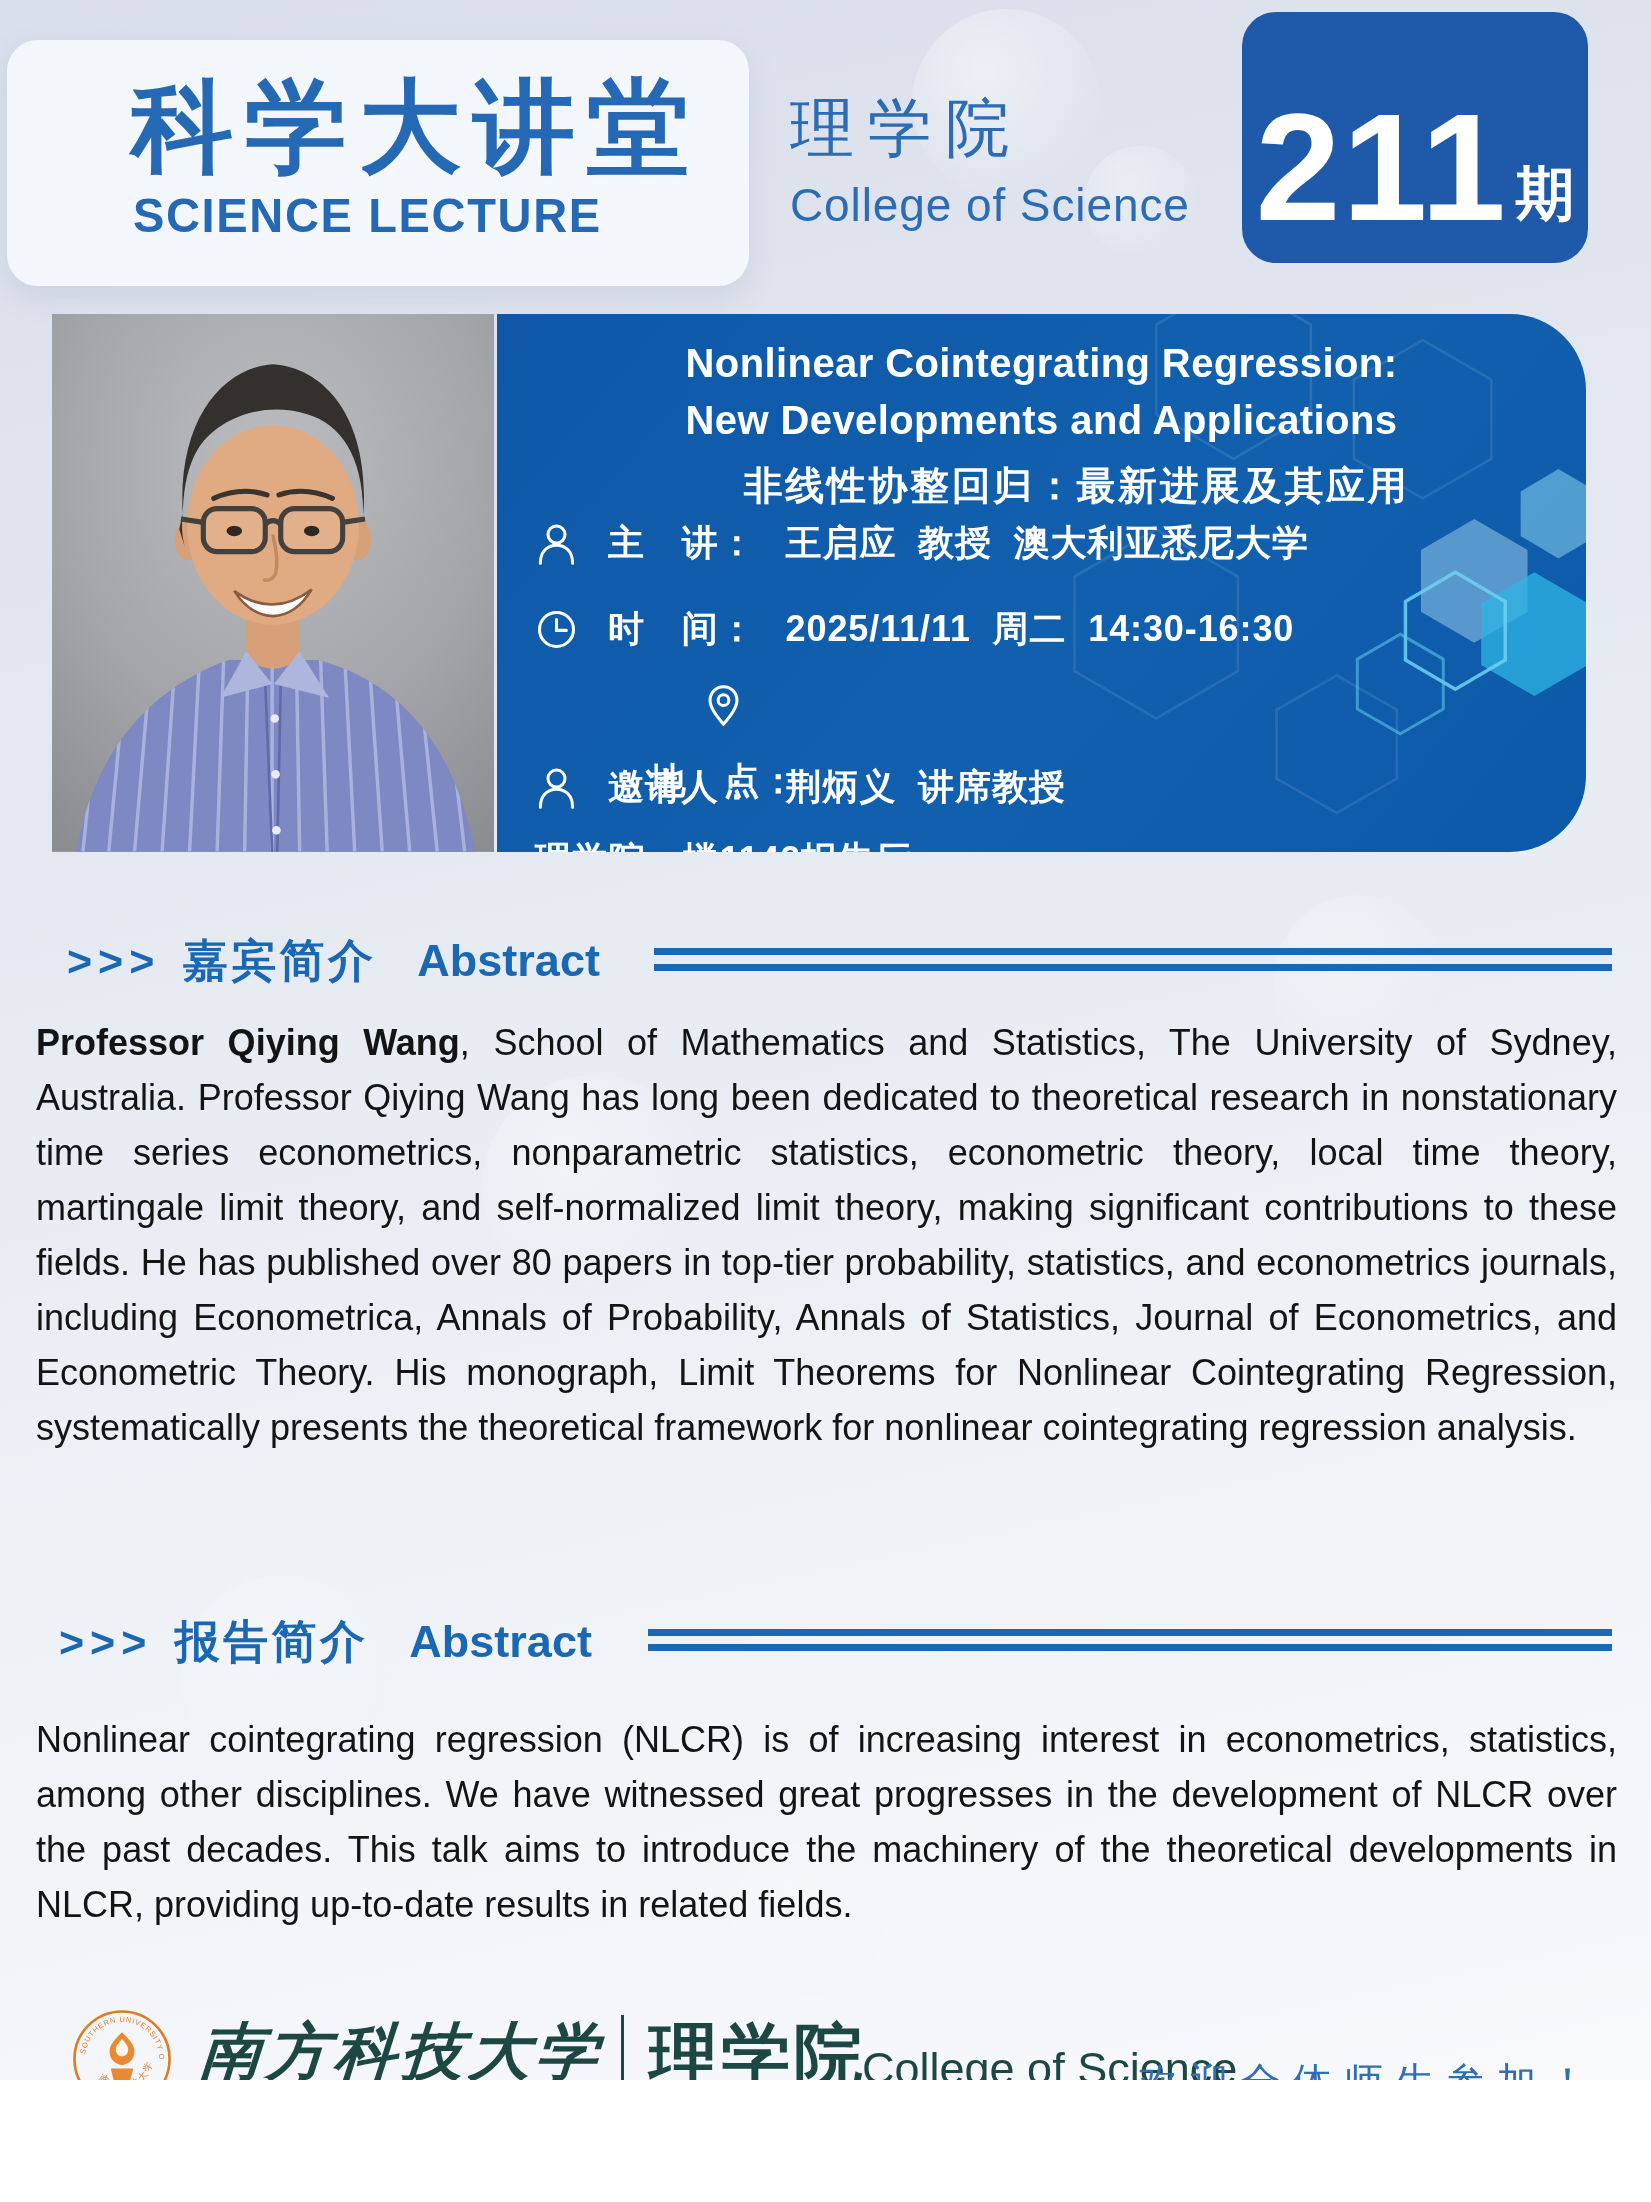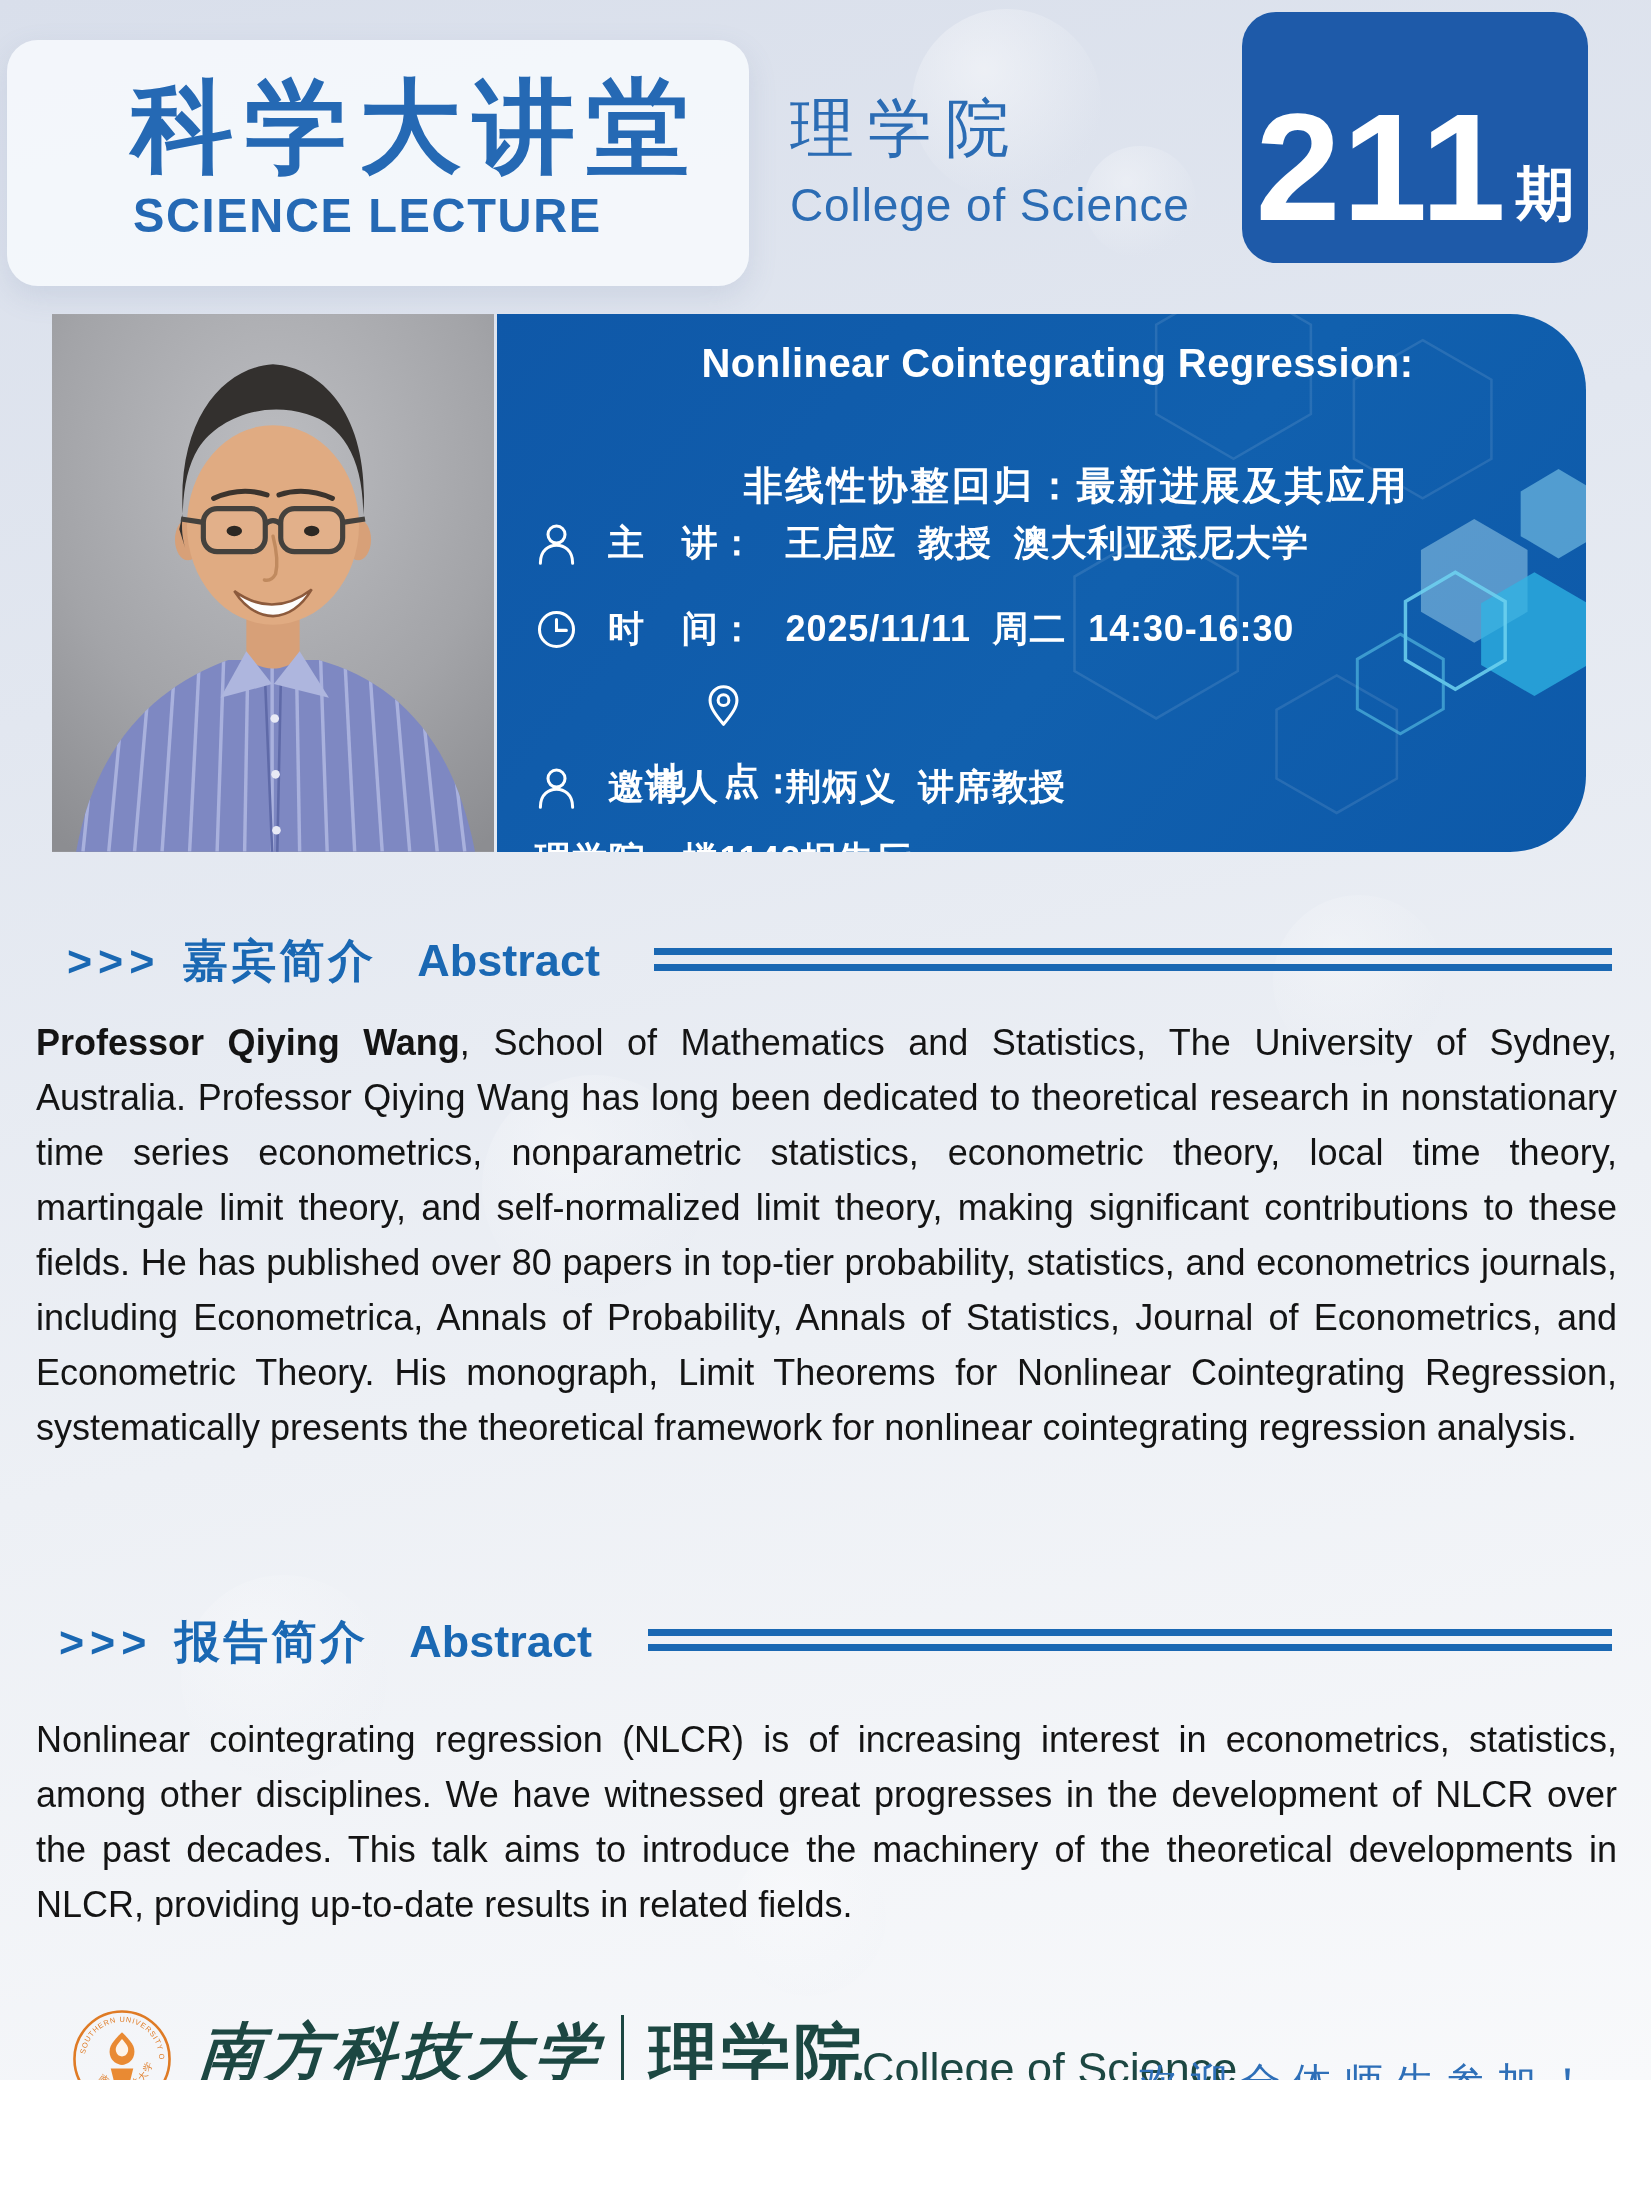--- a/index.html
+++ b/index.html
@@ -17,21 +17,21 @@
   .college-en{position:absolute;left:790px;top:182px;font-size:46px;color:#2b6cb4;letter-spacing:0.9px;line-height:1;}
   .issue-badge{position:absolute;left:1242px;top:12px;width:346px;height:251px;background:#1e5aa9;border-radius:34px;
     display:flex;align-items:flex-end;justify-content:center;gap:8px;padding-bottom:34px;box-sizing:border-box;}
   .issue-num{font-size:153px;font-weight:900;color:#ffffff;line-height:.82;letter-spacing:1.7px;}
   .issue-unit{font-size:59px;font-weight:900;color:#ffffff;line-height:1;margin-bottom:5.2px;}
   
   .photo{position:absolute;left:52px;top:314px;width:442px;height:538px;overflow:hidden;background:#a7a8ac;}
   .card{position:absolute;left:497px;top:314px;width:1089px;height:538px;border-radius:0 76px 76px 0;
     background:linear-gradient(130deg,#0f58a8 0%,#1160ae 55%,#0d59a9 100%);overflow:hidden;}
   .hexes{position:absolute;right:0;top:0;}
-  .card-title{position:absolute;left:16px;top:22.4px;width:100%;text-align:center;color:#fff;font-weight:900;font-size:40px;line-height:55px;letter-spacing:0.4px;}
+  .card-title{position:absolute;left:0;top:22.4px;width:100%;text-align:center;color:#fff;font-weight:900;font-size:40px;line-height:55px;letter-spacing:0.4px;}
   .card-title-cn{position:absolute;left:0;top:145px;width:100%;text-align:center;color:#fff;font-weight:700;font-size:39px;letter-spacing:2.6px;padding-left:35px;}
   .info-row{position:absolute;left:38px;display:flex;align-items:center;gap:30px;color:#fff;}
   .info-icon{width:43px;height:43px;flex:0 0 43px;}
   .info-text{font-size:36px;font-weight:700;letter-spacing:0.9px;white-space:pre;}
   
   .sec-head{position:absolute;display:flex;align-items:baseline;color:#1a68b3;}
   .sec-marker{font-size:43px;font-weight:900;letter-spacing:6px;margin-right:22.4px;}
   .sec-cn{font-size:45px;font-weight:900;letter-spacing:3.4px;}
   .sec-en{font-size:45px;font-weight:900;margin-left:41px;}
   .rule{position:absolute;height:6.9px;background:#1a68b3;}
@@ -145,20 +145,21 @@
         <path d="M120,250 l95,55 v110 l-95,55 l-95,-55 v-110 z"></path>
         <path d="M330,420 l70,40 v80 l-70,40 l-70,-40 v-80 z"></path>
       </g>
       <path d="M490,238 l62,36 v72 l-62,36 l-62,-36 v-72 z" fill="rgba(190,235,250,0.42)"></path>
       <path d="M560,300 l62,36 v72 l-62,36 l-62,-36 v-72 z" fill="rgba(47,180,228,0.75)"></path>
       <path d="M468,300 l58,34 v68 l-58,34 l-58,-34 v-68 z" fill="none" stroke="rgba(110,210,240,0.85)" stroke-width="4"></path>
       <path d="M404,372 l50,29 v58 l-50,29 l-50,-29 v-58 z" fill="none" stroke="rgba(90,195,230,0.6)" stroke-width="3.5"></path>
       <path d="M588,180 l44,26 v52 l-44,26 l-44,-26 v-52 z" fill="rgba(150,222,245,0.5)"></path>
     </svg>
     <div class="card-title" style="top:22.4px;">Nonlinear Cointegrating Regression:</div>
+    <div class="card-title" style="top:79px;">New Developments and Applications</div>
     <div class="card-title-cn">非线性协整回归：最新进展及其应用</div>
 
     <div class="info-row" style="top:205px;">
       <svg class="info-icon" viewBox="0 0 48 48" fill="none" stroke="#fff" stroke-width="3.4" stroke-linecap="round">
         <circle cx="24" cy="14" r="9.5"></circle>
           <path d="M6,46 C6,31 16,26 24,26 C32,26 42,31 42,46"></path>
       </svg>
       <span class="info-text">主　讲：</span>
         <span class="info-text">王启应  教授  澳大利亚悉尼大学</span>
     </div>

